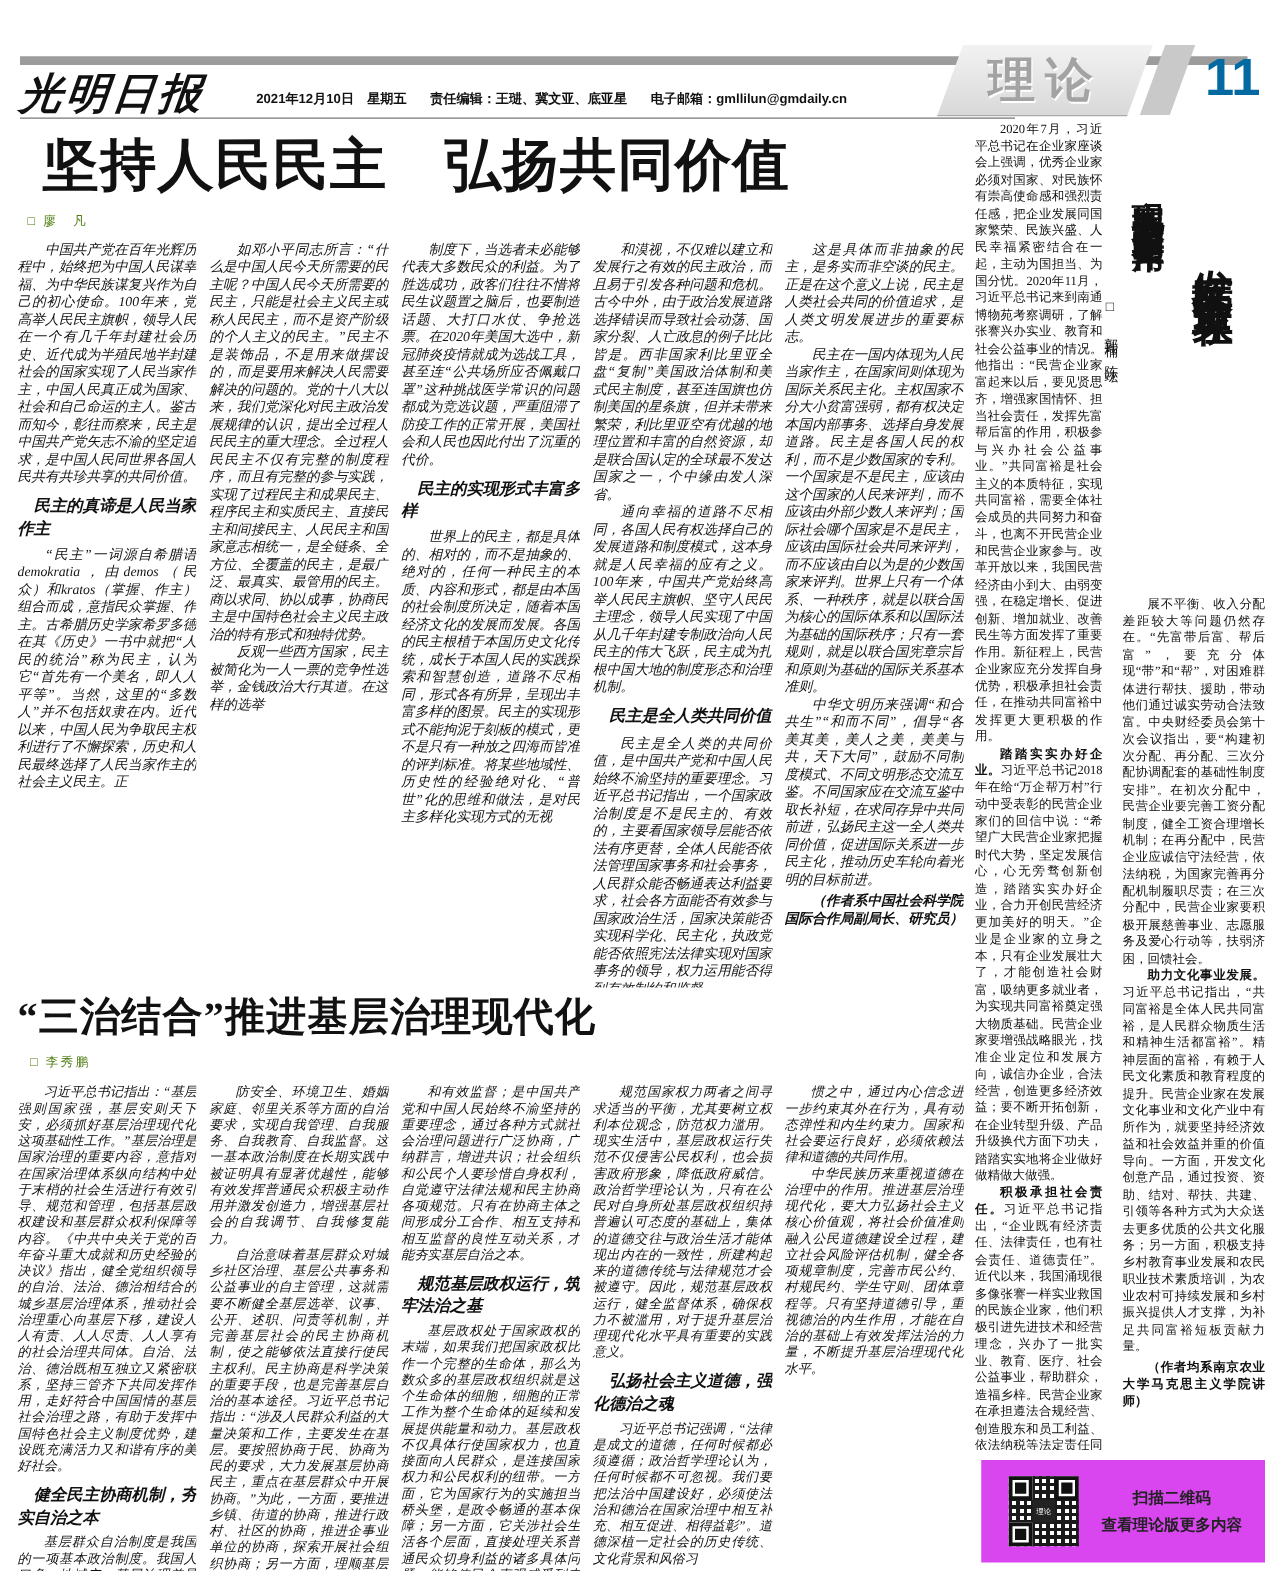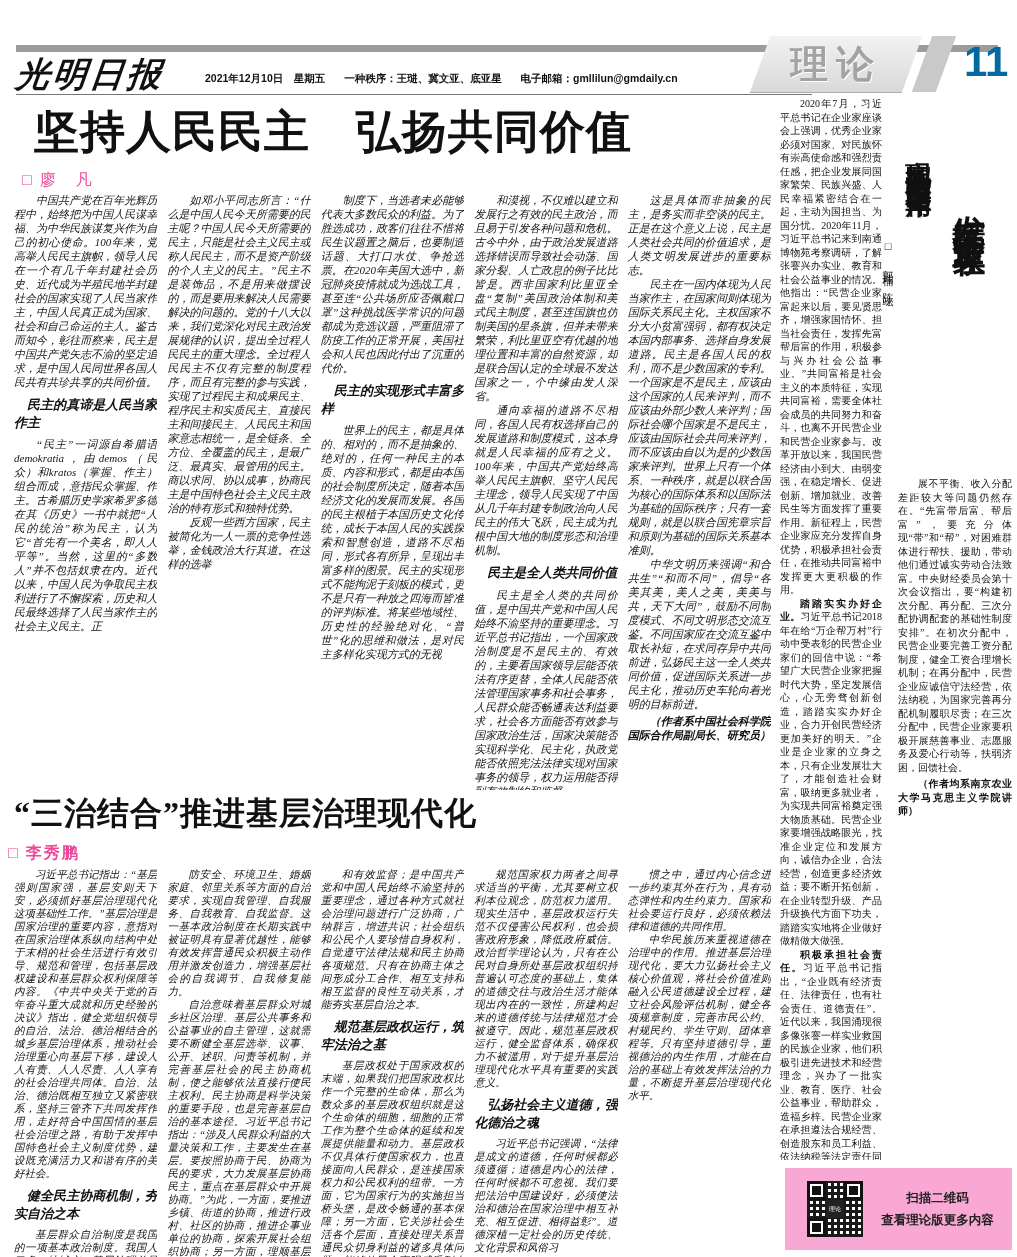--- a/index.html
+++ b/index.html
@@ -23,41 +23,41 @@
   .page-number{position:absolute;left:964px;top:38px;font-family:"Liberation Sans",sans-serif;
         font-size:42px;font-weight:bold;color:#0369a1;}
   
   .cols{position:absolute;display:flex;gap:10px;font-style:italic;}
   .col{flex:1;overflow:hidden;text-align:justify;}
   .para{margin:0;text-indent:2em;}
   .subhead{font-family:"Liberation Sans",sans-serif;font-weight:bold;font-size:13px;
         line-height:1.35;margin:7px 0 6px;text-indent:1em;}
   .author-note{font-weight:bold;text-indent:2em;margin:3px 0 0;}
   .para b{font-family:"Liberation Sans",sans-serif;}
-  .byline{position:absolute;font-size:16px;color:#ec4899;letter-spacing:2px;}
+  .byline{position:absolute;font-size:10px;color:#4d7c0f;letter-spacing:2px;}
   
   .a1-title{position:absolute;left:18px;top:102px;width:740px;font-size:45px;font-weight:bold;
         letter-spacing:1px;white-space:nowrap;margin-left:16px;}
   .a1-cols{left:14px;top:193px;width:757px;height:597px;}
   .a1-cols .col{font-size:11px;line-height:14px;}
   
   .a2-title{position:absolute;left:14px;top:792px;font-size:32px;font-weight:bold;letter-spacing:1px;
         white-space:nowrap;text-align:right;}
   .a2-cols{left:14px;top:868px;width:757px;height:389px;}
   .a2-cols .col{font-size:10.5px;line-height:13px;}
   
   .v{writing-mode:vertical-rl;}
   .a3-col{position:absolute;overflow:hidden;text-align:justify;font-size:10px;line-height:13.5px;}
   .a3-title-main{position:absolute;left:946px;top:190px;height:300px;font-size:33px;font-weight:bold;
         letter-spacing:4px;}
   .a3-title-sub{position:absolute;left:901px;top:140px;height:350px;font-size:26px;font-weight:bold;
         letter-spacing:3px;}
   .a3-byline{position:absolute;left:880px;top:240px;height:150px;font-size:11px;letter-spacing:3px;}
   
-  .qr-panel{position:absolute;left:785px;top:1168px;width:227px;height:82px;background:#f9a8d4;
+  .qr-panel{position:absolute;left:785px;top:1168px;width:227px;height:82px;background:#d946ef;
         display:flex;align-items:center;}
   .qr{position:relative;width:56px;height:56px;margin-left:22px;background:
         repeating-linear-gradient(0deg,#1a1a1a 0 3px,rgba(255,255,255,0) 3px 6px),
         repeating-linear-gradient(90deg,#1a1a1a 0 3px,#fff 3px 6px);}
   .qr .finder{position:absolute;width:13px;height:13px;border:3px solid #111;background:#fff;}
   .qr .finder.tl{left:0;top:0;} .qr .finder.tr{right:0;top:0;} .qr .finder.bl{left:0;bottom:0;}
   .qr .finder::after{content:"";position:absolute;inset:2px;background:#111;}
   .qr .center{position:absolute;inset:19px;background:#222;color:#fff;font-size:6px;
         display:flex;align-items:center;justify-content:center;font-family:"Liberation Sans",sans-serif;}
   .qr-caption{flex:1;text-align:center;font-family:"Liberation Sans",sans-serif;font-weight:bold;
@@ -65,21 +65,21 @@
 </style>
 </head>
 <body>
 
 <div class="page">
 
   <div class="topbar"></div>
   <div class="logo">光明日报</div>
   <div class="dateline">
     <span>2021年12月10日　星期五</span>
-    <span>一种秩序：王琎、冀文亚、底亚星</span>
+    <span>责任编辑：王琎、冀文亚、底亚星</span>
     <span>电子邮箱：gmllilun@gmdaily.cn</span>
   </div>
   <div class="mast-rule"></div>
   <div class="section-tab">
     <div class="inner">理论</div>
   </div>
   <div class="tab-stripe"></div>
   <div class="page-number">11</div>
 
   <div class="a1-title">坚持人民民主　弘扬共同价值</div>
@@ -107,57 +107,58 @@
       </div>
     <div class="col">
         <p class="para">这是具体而非抽象的民主，是务实而非空谈的民主。正是在这个意义上说，民主是人类社会共同的价值追求，是人类文明发展进步的重要标志。</p>
         <p class="para">民主在一国内体现为人民当家作主，在国家间则体现为国际关系民主化。主权国家不分大小贫富强弱，都有权决定本国内部事务、选择自身发展道路。民主是各国人民的权利，而不是少数国家的专利。一个国家是不是民主，应该由这个国家的人民来评判，而不应该由外部少数人来评判；国际社会哪个国家是不是民主，应该由国际社会共同来评判，而不应该由自以为是的少数国家来评判。世界上只有一个体系、一种秩序，就是以联合国为核心的国际体系和以国际法为基础的国际秩序；只有一套规则，就是以联合国宪章宗旨和原则为基础的国际关系基本准则。</p>
         <p class="para">中华文明历来强调“和合共生”“和而不同”，倡导“各美其美，美人之美，美美与共，天下大同”，鼓励不同制度模式、不同文明形态交流互鉴。不同国家应在交流互鉴中取长补短，在求同存异中共同前进，弘扬民主这一全人类共同价值，促进国际关系进一步民主化，推动历史车轮向着光明的目标前进。</p>
         <p class="author-note">（作者系中国社会科学院国际合作局副局长、研究员）</p>
       </div>
   </div>
 
   <div class="a2-title">“三治结合”推进基层治理现代化</div>
-  <div class="byline" style="left:8px;top:843px;font-weight:bold;">□ 李秀鹏</div>
+  <div class="byline" style="left:24px;top:843px;">□ 李秀鹏</div>
   <div class="cols a2-cols">
     <div class="col">
         <p class="para">习近平总书记指出：“基层强则国家强，基层安则天下安，必须抓好基层治理现代化这项基础性工作。”基层治理是国家治理的重要内容，意指对在国家治理体系纵向结构中处于末梢的社会生活进行有效引导、规范和管理，包括基层政权建设和基层群众权利保障等内容。《中共中央关于党的百年奋斗重大成就和历史经验的决议》指出，健全党组织领导的自治、法治、德治相结合的城乡基层治理体系，推动社会治理重心向基层下移，建设人人有责、人人尽责、人人享有的社会治理共同体。自治、法治、德治既相互独立又紧密联系，坚持三管齐下共同发挥作用，走好符合中国国情的基层社会治理之路，有助于发挥中国特色社会主义制度优势，建设既充满活力又和谐有序的美好社会。</p>
         <h3 class="subhead">健全民主协商机制，夯实自治之本</h3>
         <p class="para">基层群众自治制度是我国的一项基本政治制度。我国人口多、地域广，基层治理差异大，实行以村民自治制度、居民自治制度和职工代表大会制度为主要内容的基层群众自治制度，由村（居）民讨论制定自治章程、村规民约、居民公约等，以及经济管理、社会治安、消</p>
       </div>
     <div class="col">
         <p class="para">防安全、环境卫生、婚姻家庭、邻里关系等方面的自治要求，实现自我管理、自我服务、自我教育、自我监督。这一基本政治制度在长期实践中被证明具有显著优越性，能够有效发挥普通民众积极主动作用并激发创造力，增强基层社会的自我调节、自我修复能力。</p>
         <p class="para">自治意味着基层群众对城乡社区治理、基层公共事务和公益事业的自主管理，这就需要不断健全基层选举、议事、公开、述职、问责等机制，并完善基层社会的民主协商机制，使之能够依法直接行使民主权利。民主协商是科学决策的重要手段，也是完善基层自治的基本途径。习近平总书记指出：“涉及人民群众利益的大量决策和工作，主要发生在基层。要按照协商于民、协商为民的要求，大力发展基层协商民主，重点在基层群众中开展协商。”为此，一方面，要推进乡镇、街道的协商，推进行政村、社区的协商，推进企事业单位的协商，探索开展社会组织协商；另一方面，理顺基层政府和基层群众自治组织、社会组织、公民个人等基层协商主体之间的关系，使各方主体能够进行基层事务的信息共享、沟通协调、决策听证</p>
       </div>
     <div class="col">
         <p class="para">和有效监督；是中国共产党和中国人民始终不渝坚持的重要理念，通过各种方式就社会治理问题进行广泛协商，广纳群言，增进共识；社会组织和公民个人要珍惜自身权利，自觉遵守法律法规和民主协商各项规范。只有在协商主体之间形成分工合作、相互支持和相互监督的良性互动关系，才能夯实基层自治之本。</p>
         <h3 class="subhead">规范基层政权运行，筑牢法治之基</h3>
         <p class="para">基层政权处于国家政权的末端，如果我们把国家政权比作一个完整的生命体，那么为数众多的基层政权组织就是这个生命体的细胞，细胞的正常工作为整个生命体的延续和发展提供能量和动力。基层政权不仅具体行使国家权力，也直接面向人民群众，是连接国家权力和公民权利的纽带。一方面，它为国家行为的实施担当桥头堡，是政令畅通的基本保障；另一方面，它关涉社会生活各个层面，直接处理关系普通民众切身利益的诸多具体问题，能够使民众直观感受到来自国家的力量。因此，加强基层政权建设，是提升基层社会治理能力的基础。</p>
       </div>
     <div class="col">
         <p class="para">规范国家权力两者之间寻求适当的平衡，尤其要树立权利本位观念，防范权力滥用。现实生活中，基层政权运行失范不仅侵害公民权利，也会损害政府形象，降低政府威信。政治哲学理论认为，只有在公民对自身所处基层政权组织持普遍认可态度的基础上，集体的道德交往与政治生活才能体现出内在的一致性，所建构起来的道德传统与法律规范才会被遵守。因此，规范基层政权运行，健全监督体系，确保权力不被滥用，对于提升基层治理现代化水平具有重要的实践意义。</p>
         <h3 class="subhead">弘扬社会主义道德，强化德治之魂</h3>
-        <p class="para">习近平总书记强调，“法律是成文的道德，任何时候都必须遵循；道德是内心的法律，任何时候都不可忽视。我们要把法治中国建设好，必须使法治和德治在国家治理中相互补充、相互促进、相得益彰”。道德深植一定社会的历史传统、文化背景和风俗习</p>
+        <p class="para">习近平总书记强调，“法律是成文的道德，任何时候都必须遵循；政治哲学理论认为，任何时候都不可忽视。我们要把法治中国建设好，必须使法治和德治在国家治理中相互补充、相互促进、相得益彰”。道德深植一定社会的历史传统、文化背景和风俗习</p>
       </div>
     <div class="col">
         <p class="para">惯之中，通过内心信念进一步约束其外在行为，具有动态弹性和内生约束力。国家和社会要运行良好，必须依赖法律和道德的共同作用。</p>
         <p class="para">中华民族历来重视道德在治理中的作用。推进基层治理现代化，要大力弘扬社会主义核心价值观，将社会价值准则融入公民道德建设全过程，建立社会风险评估机制，健全各项规章制度，完善市民公约、村规民约、学生守则、团体章程等。只有坚持道德引导，重视德治的内生作用，才能在自治的基础上有效发挥法治的力量，不断提升基层治理现代化水平。</p>
       </div>
   </div>
 
   <div class="a3-col" style="left:780px;top:97px;width:102px;height:1063px;">
       <p class="para">2020年7月，习近平总书记在企业家座谈会上强调，优秀企业家必须对国家、对民族怀有崇高使命感和强烈责任感，把企业发展同国家繁荣、民族兴盛、人民幸福紧密结合在一起，主动为国担当、为国分忧。2020年11月，习近平总书记来到南通博物苑考察调研，了解张謇兴办实业、教育和社会公益事业的情况。他指出：“民营企业家富起来以后，要见贤思齐，增强家国情怀、担当社会责任，发挥先富帮后富的作用，积极参与兴办社会公益事业。”共同富裕是社会主义的本质特征，实现共同富裕，需要全体社会成员的共同努力和奋斗，也离不开民营企业和民营企业家参与。改革开放以来，我国民营经济由小到大、由弱变强，在稳定增长、促进创新、增加就业、改善民生等方面发挥了重要作用。新征程上，民营企业家应充分发挥自身优势，积极承担社会责任，在推动共同富裕中发挥更大更积极的作用。</p>
       <p class="para"><b>踏踏实实办好企业。</b>习近平总书记2018年在给“万企帮万村”行动中受表彰的民营企业家们的回信中说：“希望广大民营企业家把握时代大势，坚定发展信心，心无旁骛创新创造，踏踏实实办好企业，合力开创民营经济更加美好的明天。”企业是企业家的立身之本，只有企业发展壮大了，才能创造社会财富，吸纳更多就业者，为实现共同富裕奠定强大物质基础。民营企业家要增强战略眼光，找准企业定位和发展方向，诚信办企业，合法经营，创造更多经济效益；要不断开拓创新，在企业转型升级、产品升级换代方面下功夫，踏踏实实地将企业做好做精做大做强。</p>
       <p class="para"><b>积极承担社会责任。</b>习近平总书记指出，“企业既有经济责任、法律责任，也有社会责任、道德责任”。近代以来，我国涌现很多像张謇一样实业救国的民族企业家，他们积极引进先进技术和经营理念，兴办了一批实业、教育、医疗、社会公益事业，帮助群众，造福乡梓。民营企业家在承担遵法合规经营、创造股东和员工利益、依法纳税等法定责任同时，还要履行慈善公益、生态环境保护等社会责任。当前，我国已全面建成小康社会，但区域发</p>
     </div>
   <div class="a3-title-main v">发挥民营企业家在</div>
   <div class="a3-title-sub v">实现共同富裕中的重要作用</div>
   <div class="a3-byline v">□ 郭玮楠　陈竑</div>
   <div class="a3-col" style="left:898px;top:477px;width:114px;height:683px;">
       <p class="para">展不平衡、收入分配差距较大等问题仍然存在。“先富带后富、帮后富”，要充分体现“带”和“帮”，对困难群体进行帮扶、援助，带动他们通过诚实劳动合法致富。中央财经委员会第十次会议指出，要“构建初次分配、再分配、三次分配协调配套的基础性制度安排”。在初次分配中，民营企业要完善工资分配制度，健全工资合理增长机制；在再分配中，民营企业应诚信守法经营，依法纳税，为国家完善再分配机制履职尽责；在三次分配中，民营企业家要积极开展慈善事业、志愿服务及爱心行动等，扶弱济困，回馈社会。</p>
+      <p class="para"><b>助力文化事业发展。</b>习近平总书记指出，“共同富裕是全体人民共同富裕，是人民群众物质生活和精神生活都富裕”。精神层面的富裕，有赖于人民文化素质和教育程度的提升。民营企业家在发展文化事业和文化产业中有所作为，就要坚持经济效益和社会效益并重的价值导向。一方面，开发文化创意产品，通过投资、资助、结对、帮扶、共建、引领等各种方式为大众送去更多优质的公共文化服务；另一方面，积极支持乡村教育事业发展和农民职业技术素质培训，为农业农村可持续发展和乡村振兴提供人才支撑，为补足共同富裕短板贡献力量。</p>
       <p class="author-note">（作者均系南京农业大学马克思主义学院讲师）</p>
     </div>
 
   <div class="qr-panel">
     <div class="qr">
       <div class="finder tl"></div>
       <div class="finder tr"></div>
       <div class="finder bl"></div>
       <div class="center">理论</div>
     </div>

